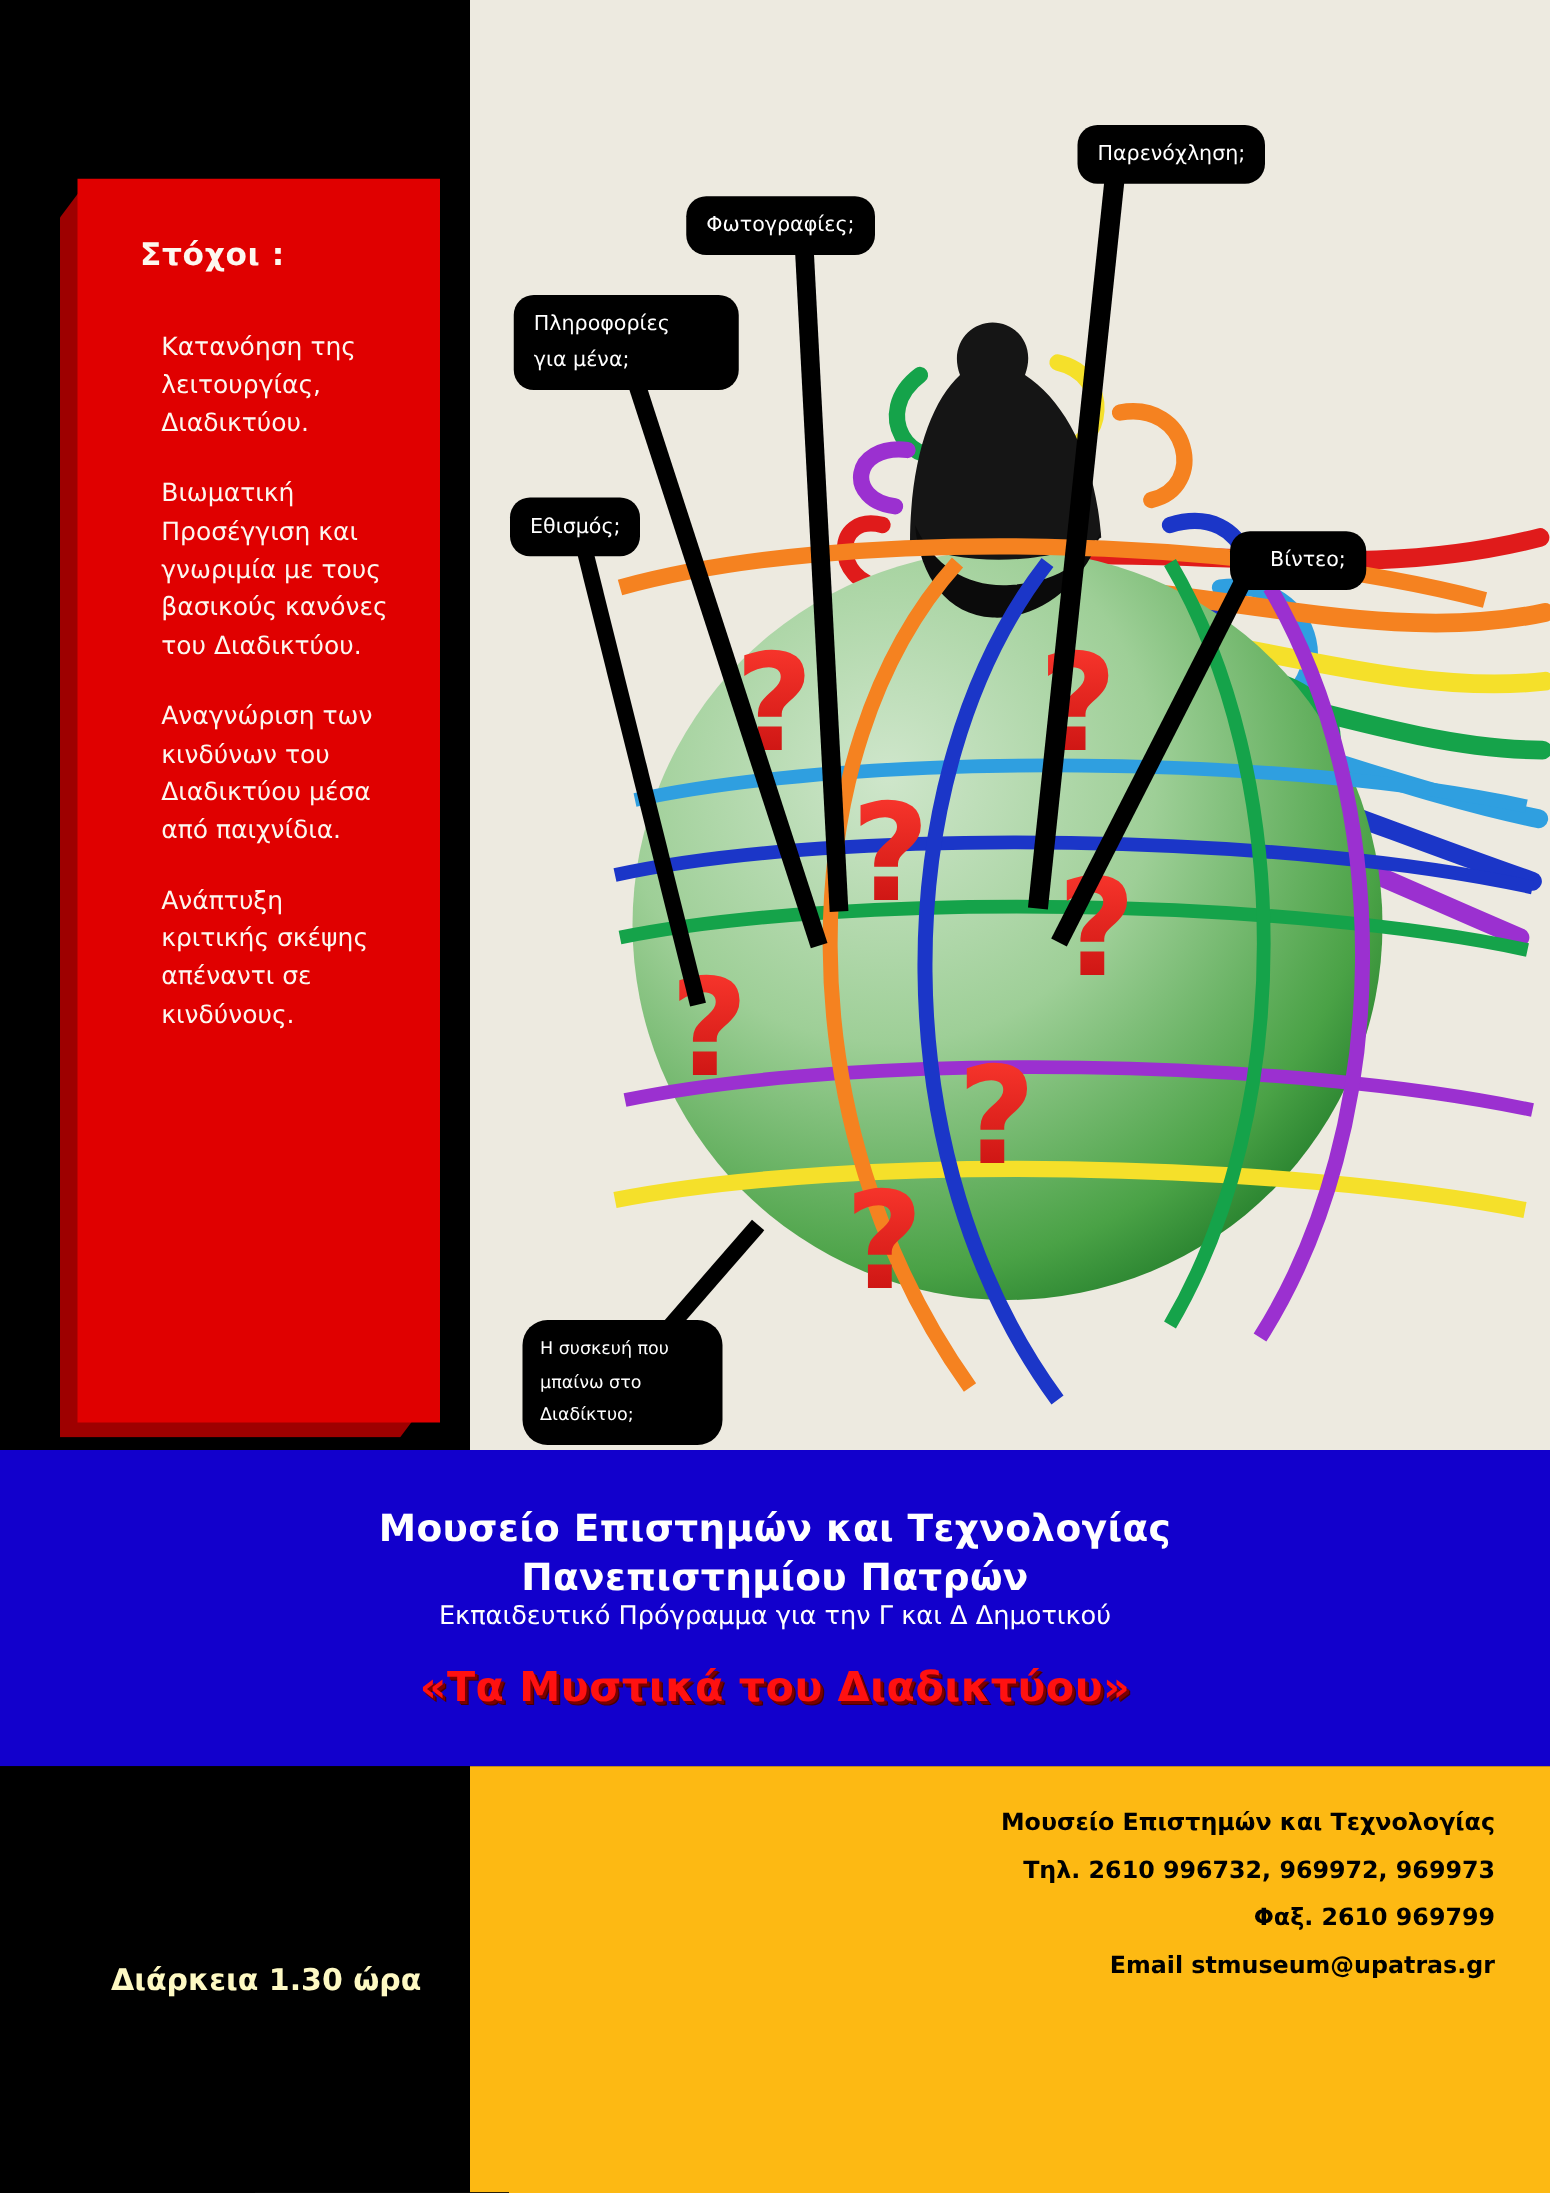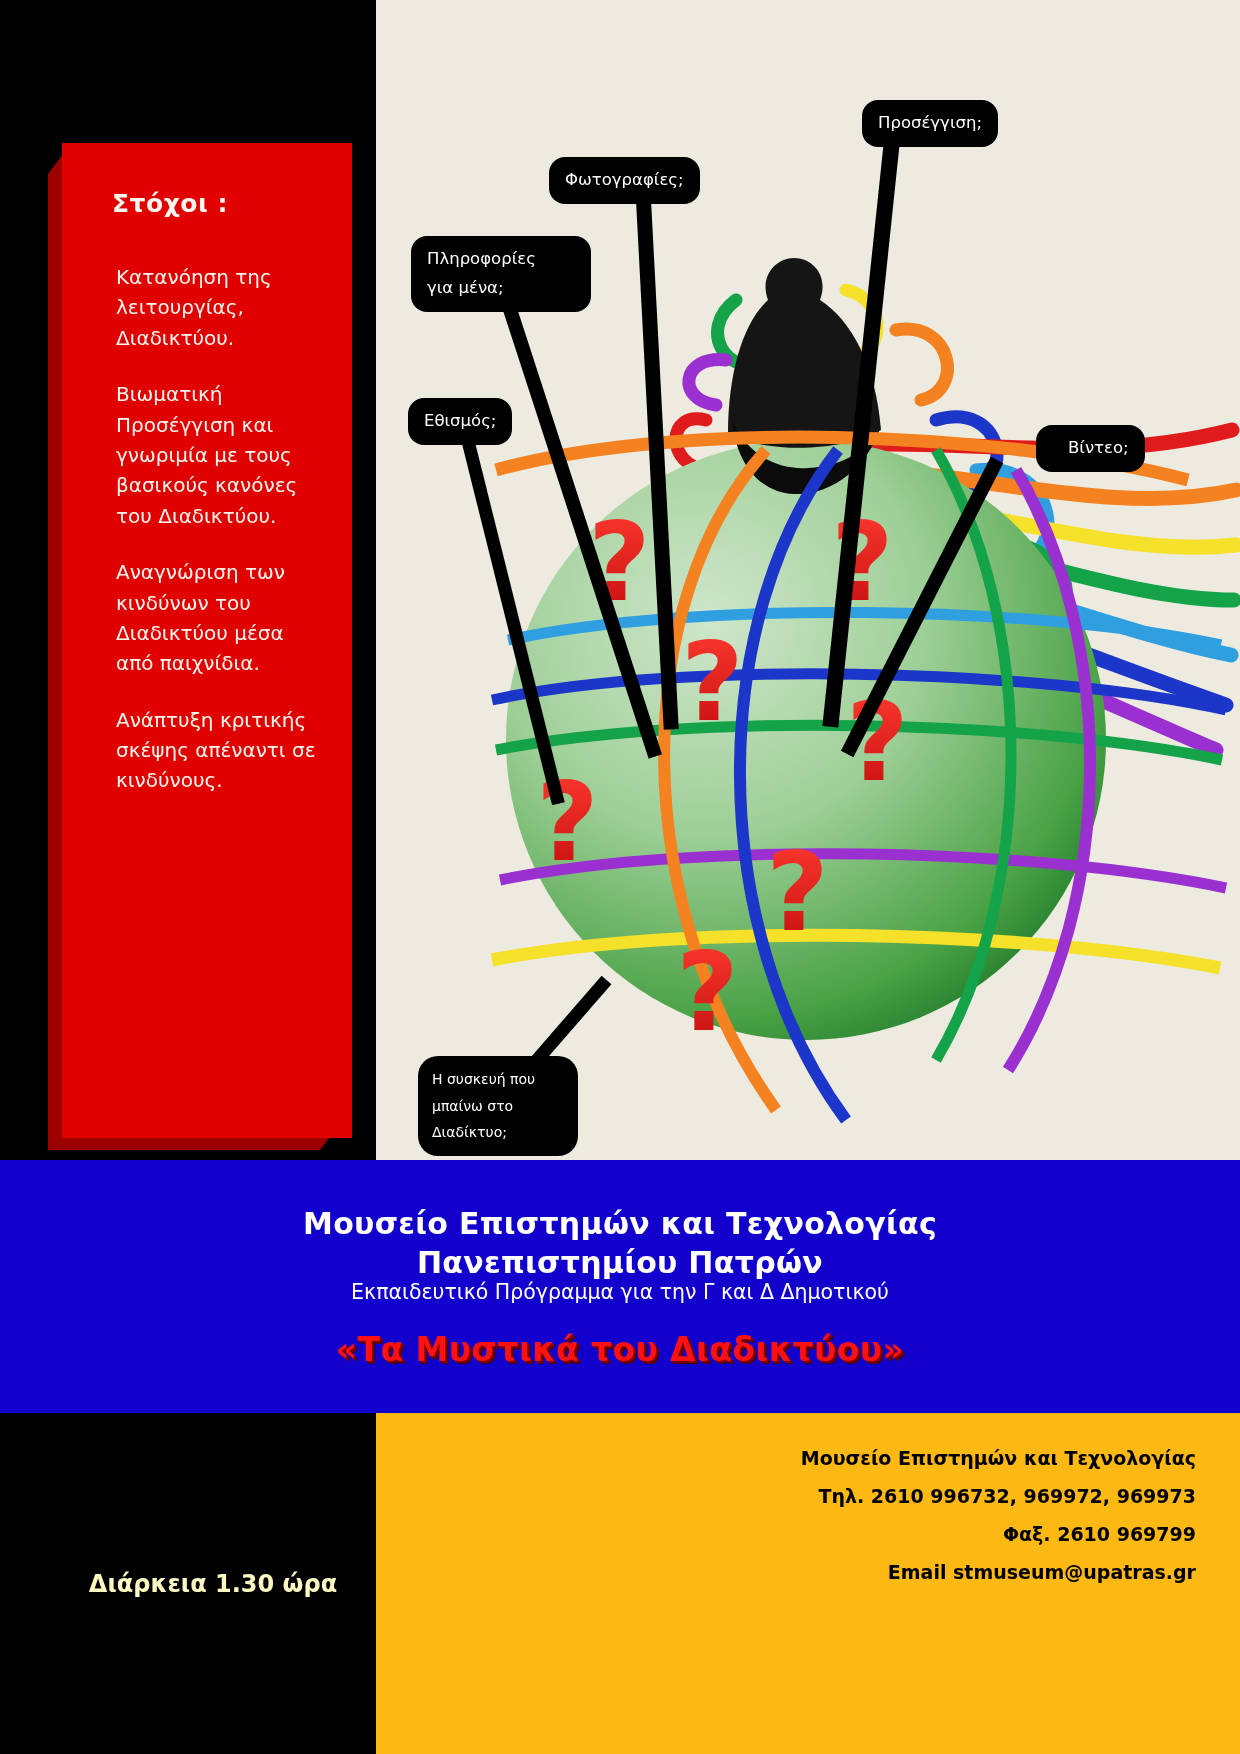--- a/index.html
+++ b/index.html
@@ -35,21 +35,21 @@
   #red-inner{
     position:absolute;left:62px;top:143px;width:290px;height:995px;
     padding:46px 34px 0 50px;
     box-sizing:border-box;
     color:#fdf7ef;
   }
   #objectives-title{
     font-size:25px;font-weight:bold;letter-spacing:.5px;margin:0 0 44px 0;
   }
   .objective{
-    font-size:20px;line-height:1.52;margin:0 0 26px 4px;font-weight:400;
+    font-size:20px;line-height:1.52;margin:0 0 26px 17px;font-weight:400;
   }
 
   
   #globe-wrap{position:absolute;left:376px;top:0;width:864px;height:1160px;}
 
   
   .bubble{
     position:absolute;
     background:#000;color:#fff;
     border-radius:16px;
@@ -59,21 +59,21 @@
     white-space:pre-line;
     z-index:40;
   }
   .bubble.small{font-size:14px;line-height:1.9;padding:10px 14px;border-radius:20px;}
   .stem{position:absolute;background:#000;z-index:35;transform-origin:top center;}
 
   #b-parenoxlisi{left:862px;top:100px;}
   #b-fotografies{left:549px;top:157px;text-align:center;}
   #b-plirofories{left:411px;top:236px;width:148px;}
   #b-ethismos{left:408px;top:398px;}
-  #b-vinteo{left:1036px;top:425px;padding-left:32px;}
+  #b-vinteo{left:984px;top:425px;padding-left:32px;}
   #b-syskevi{left:418px;top:1056px;width:132px;}
 
   
   #band-inner{
     position:absolute;left:0;top:1160px;width:1240px;height:253px;
     text-align:center;color:#ffffff;
   }
   #museum-line1{font-size:30px;font-weight:bold;margin-top:46px;letter-spacing:.3px;}
   #museum-line2{font-size:30px;font-weight:bold;margin-top:4px;letter-spacing:.3px;}
   #program-line{font-size:20.5px;font-weight:400;}
@@ -195,21 +195,21 @@
     </svg>
   </div>
 
   <div class="stem" style="left:884px;top:140px;width:16px;height:590px;transform:rotate(6deg);"></div>
   <div class="stem" style="left:636px;top:200px;width:15px;height:530px;transform:rotate(-3deg);"></div>
   <div class="stem" style="left:500px;top:300px;width:14px;height:480px;transform:rotate(-18deg);"></div>
   <div class="stem" style="left:460px;top:435px;width:13px;height:380px;transform:rotate(-14deg);"></div>
   <div class="stem" style="left:990px;top:460px;width:14px;height:330px;transform:rotate(27deg);"></div>
   <div class="stem" style="left:600px;top:980px;width:13px;height:150px;transform:rotate(41deg);"></div>
 
-  <div class="bubble" id="b-parenoxlisi">Προσέγγιση;</div>
+  <div class="bubble" id="b-parenoxlisi">Παρενόχληση;</div>
   <div class="bubble" id="b-fotografies">Φωτογραφίες;</div>
   <div class="bubble" id="b-plirofories">Πληροφορίες
 για μένα;</div>
   <div class="bubble" id="b-ethismos">Εθισμός;</div>
   <div class="bubble" id="b-vinteo">Βίντεο;</div>
   <div class="bubble small" id="b-syskevi">Η συσκευή που
 μπαίνω  στο
 Διαδίκτυο;</div>
 
   <div id="band-inner">

